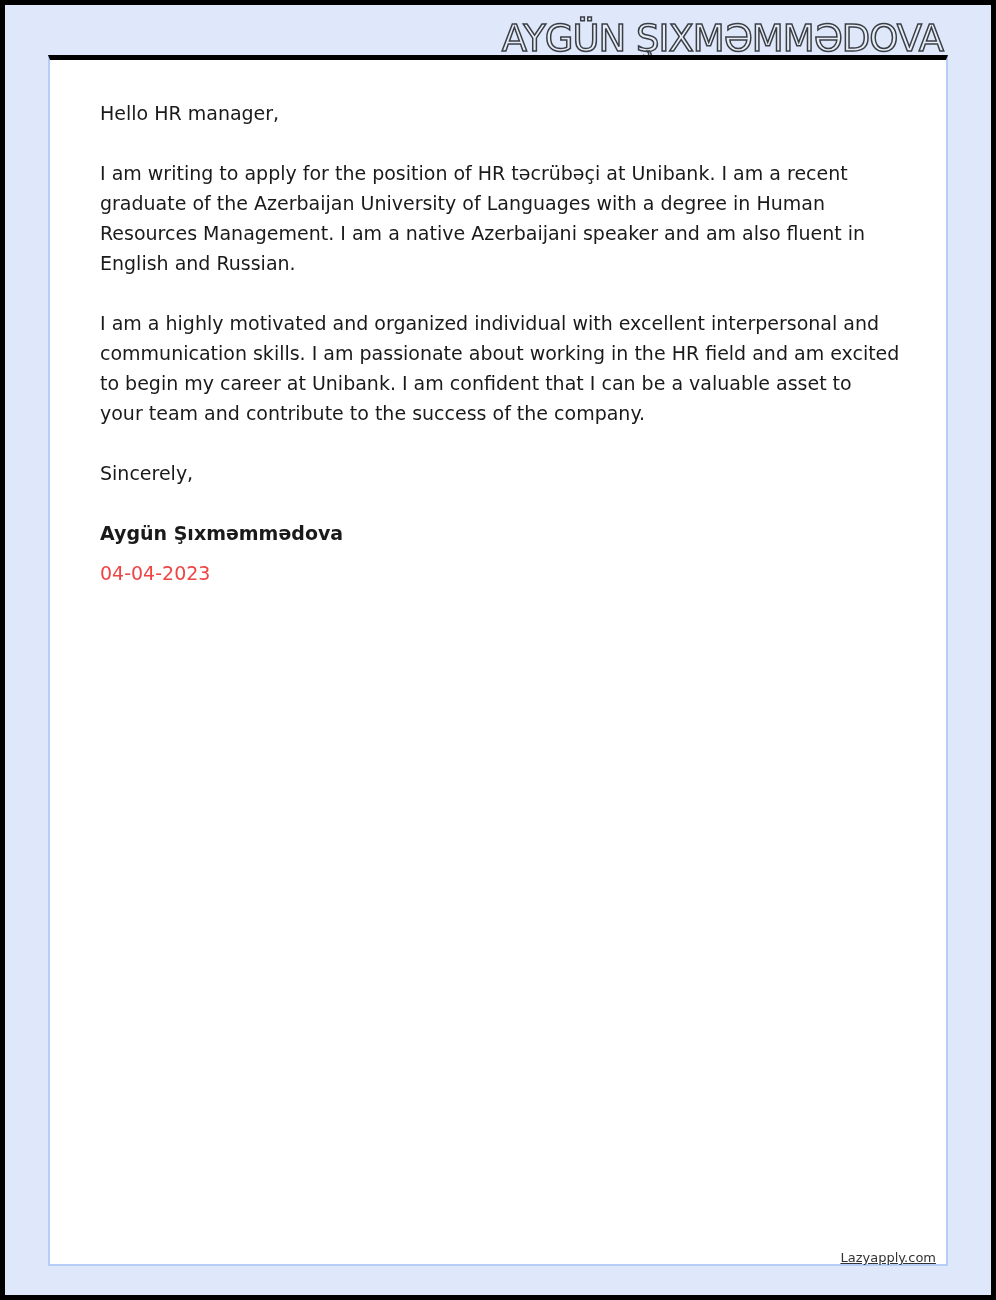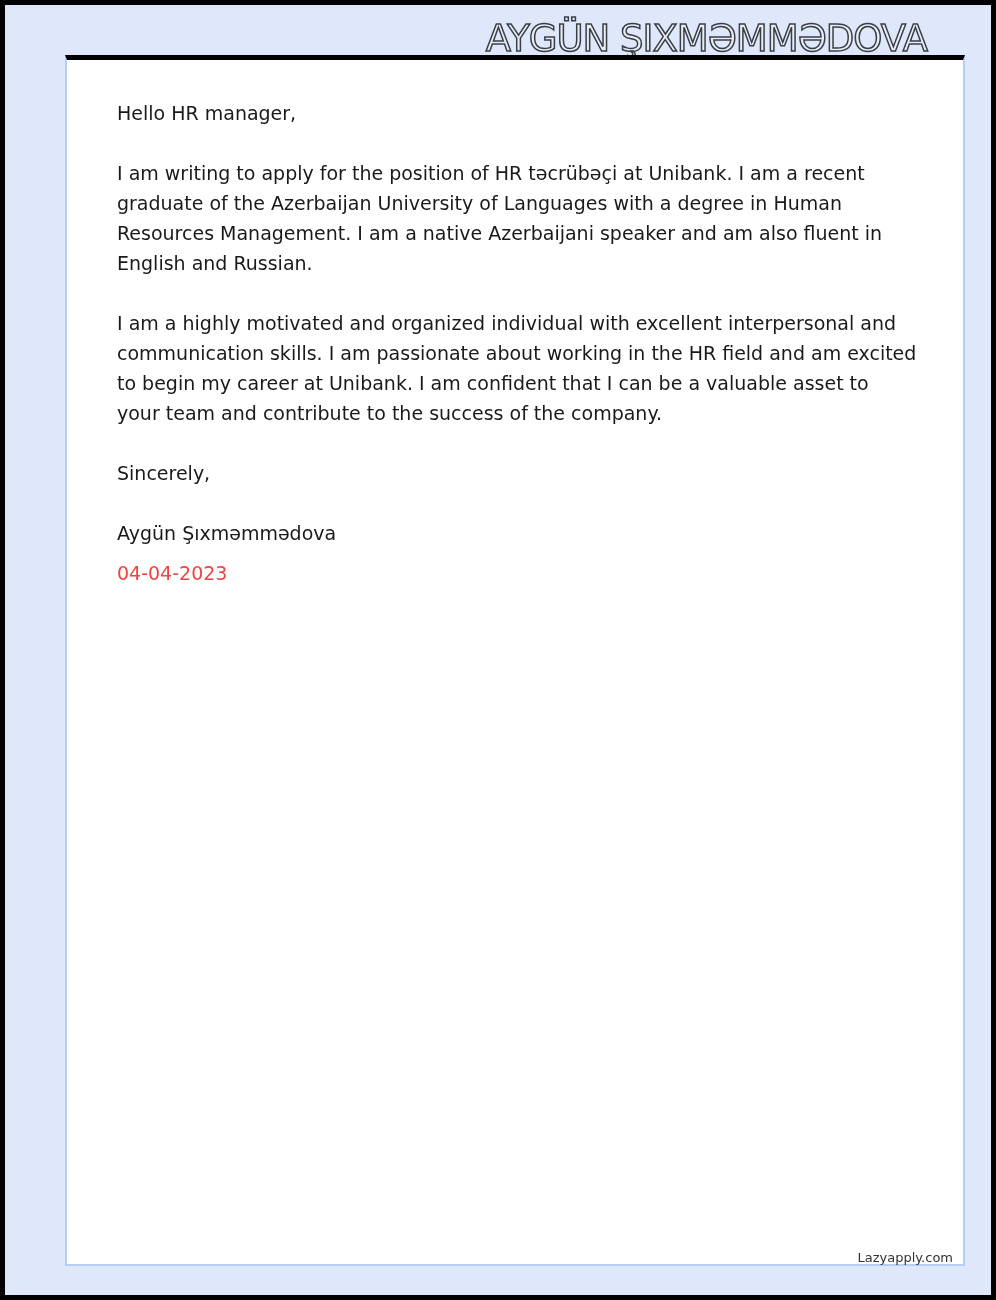--- a/index.html
+++ b/index.html
@@ -3,45 +3,44 @@
 <meta charset="utf-8">
 <style>
   html, body { margin:0; padding:0; }
   body {
     width:996px; height:1300px; box-sizing:border-box;
     background:#dfe8fa; border:5px solid #000;
     position:relative; overflow:hidden;
     font-family:"DejaVu Sans", sans-serif;
   }
   .header-name {
-    position:absolute; right:64px; top:12px;
+    position:absolute; right:48px; top:12px;
     font-family:"DejaVu Sans", sans-serif;
     font-size:37px; letter-spacing:-1px;
     color:#e8ecf4;
     -webkit-text-stroke:1.5px #3a3f47;
     line-height:44px; white-space:nowrap;
   }
   .page {
     position:absolute; left:43px; top:50px;
     width:896px; height:1204px;
     background:#fff;
     border-left:2px solid #b6cdf5; border-right:2px solid #b6cdf5; border-bottom:2px solid #b6cdf5;
     border-top:5px solid #000;
-    margin-left:17px;
   }
   .body-text {
     position:absolute; left:50px; top:38px; width:800px;
     font-size:19px; line-height:30px; color:#1a1a1a;
   }
   .body-text p { margin:0 0 30px 0; }
-  .sig { margin:0 0 10px 0 !important; }
+  .sig { margin:0 0 10px 0 !important;font-weight:bold; }
   .date { color:#ef4444; margin:0 !important; }
   .footer {
     position:absolute; right:10px; bottom:-2px;
-    font-size:13px; color:#333; line-height:16px;
+    font-size:13px; color:#333; line-height:16px;text-decoration:underline;
   }
 </style>
 </head>
 <body>
 
 <div class="header-name">AYGÜN ŞIXMƏMMƏDOVA</div>
 
 <div class="page">
   <div class="body-text">
     <p>Hello HR manager,</p>

